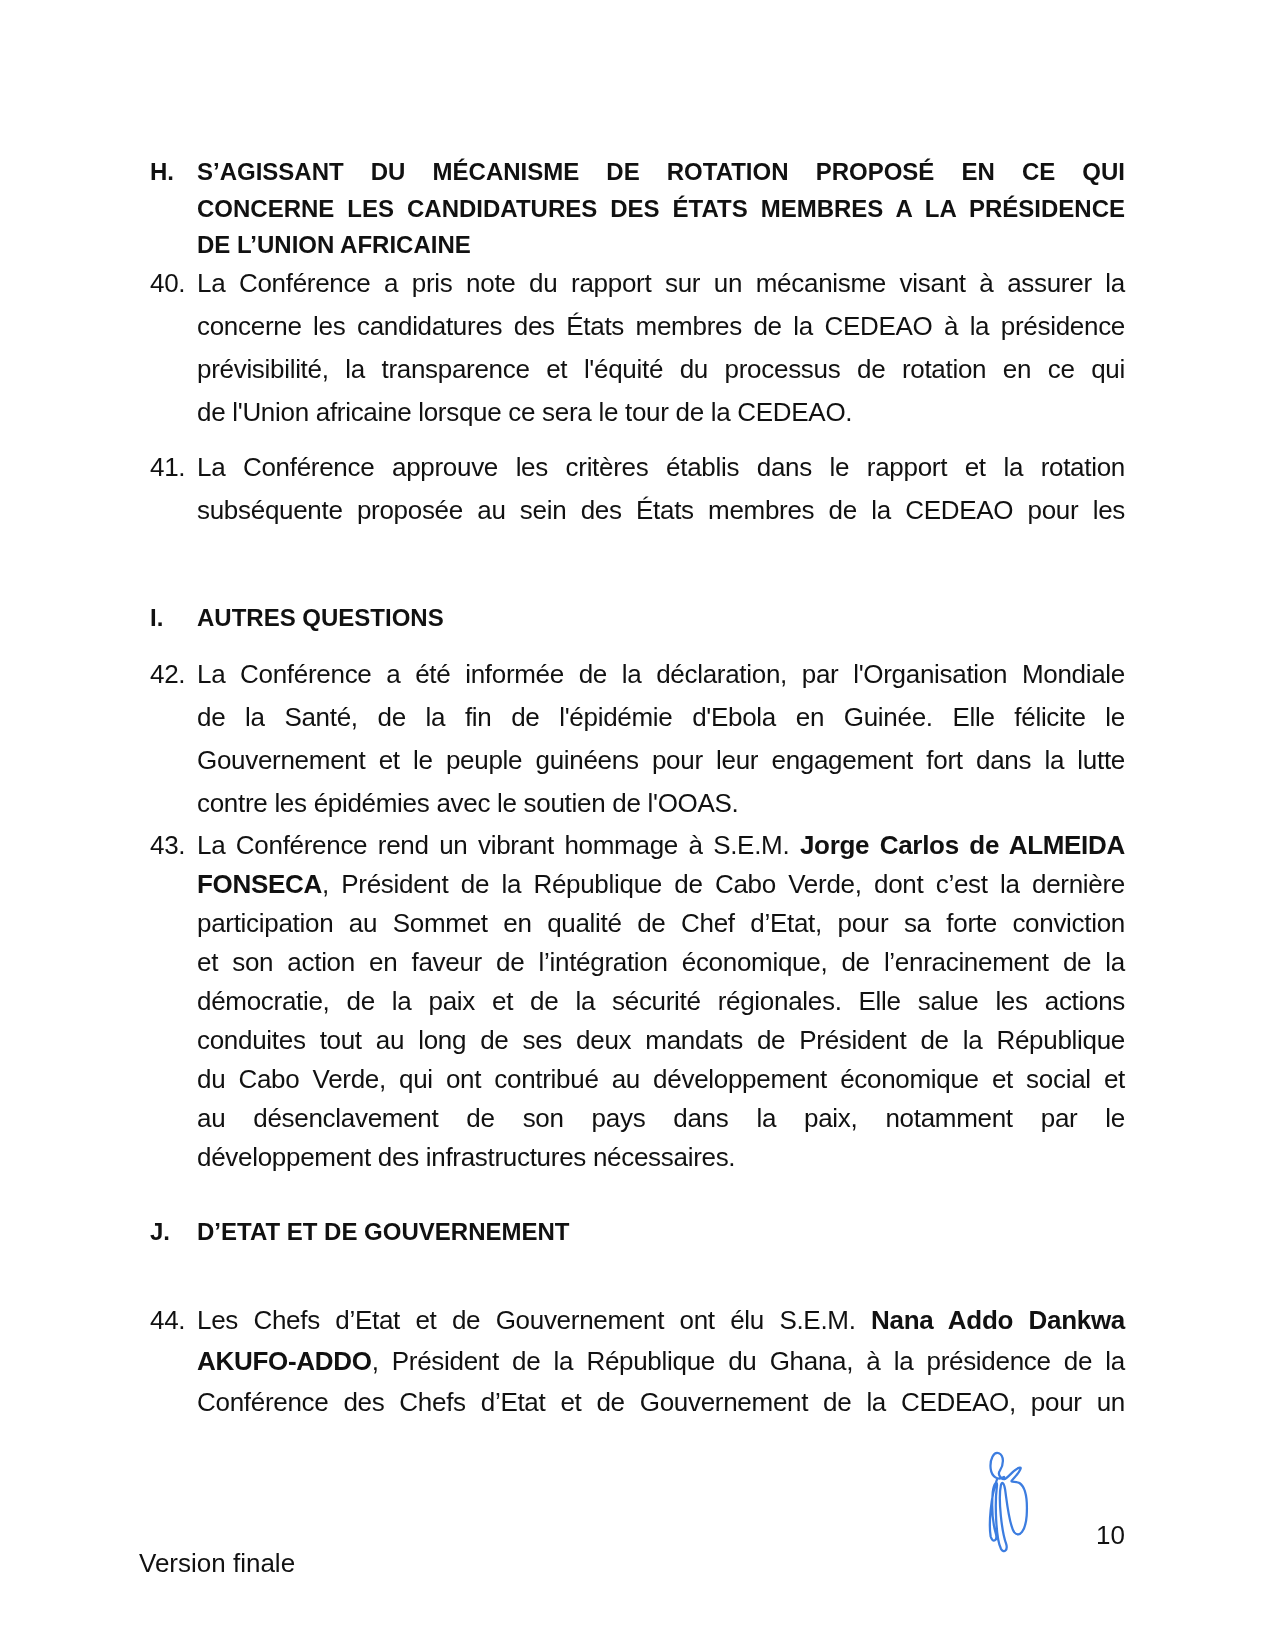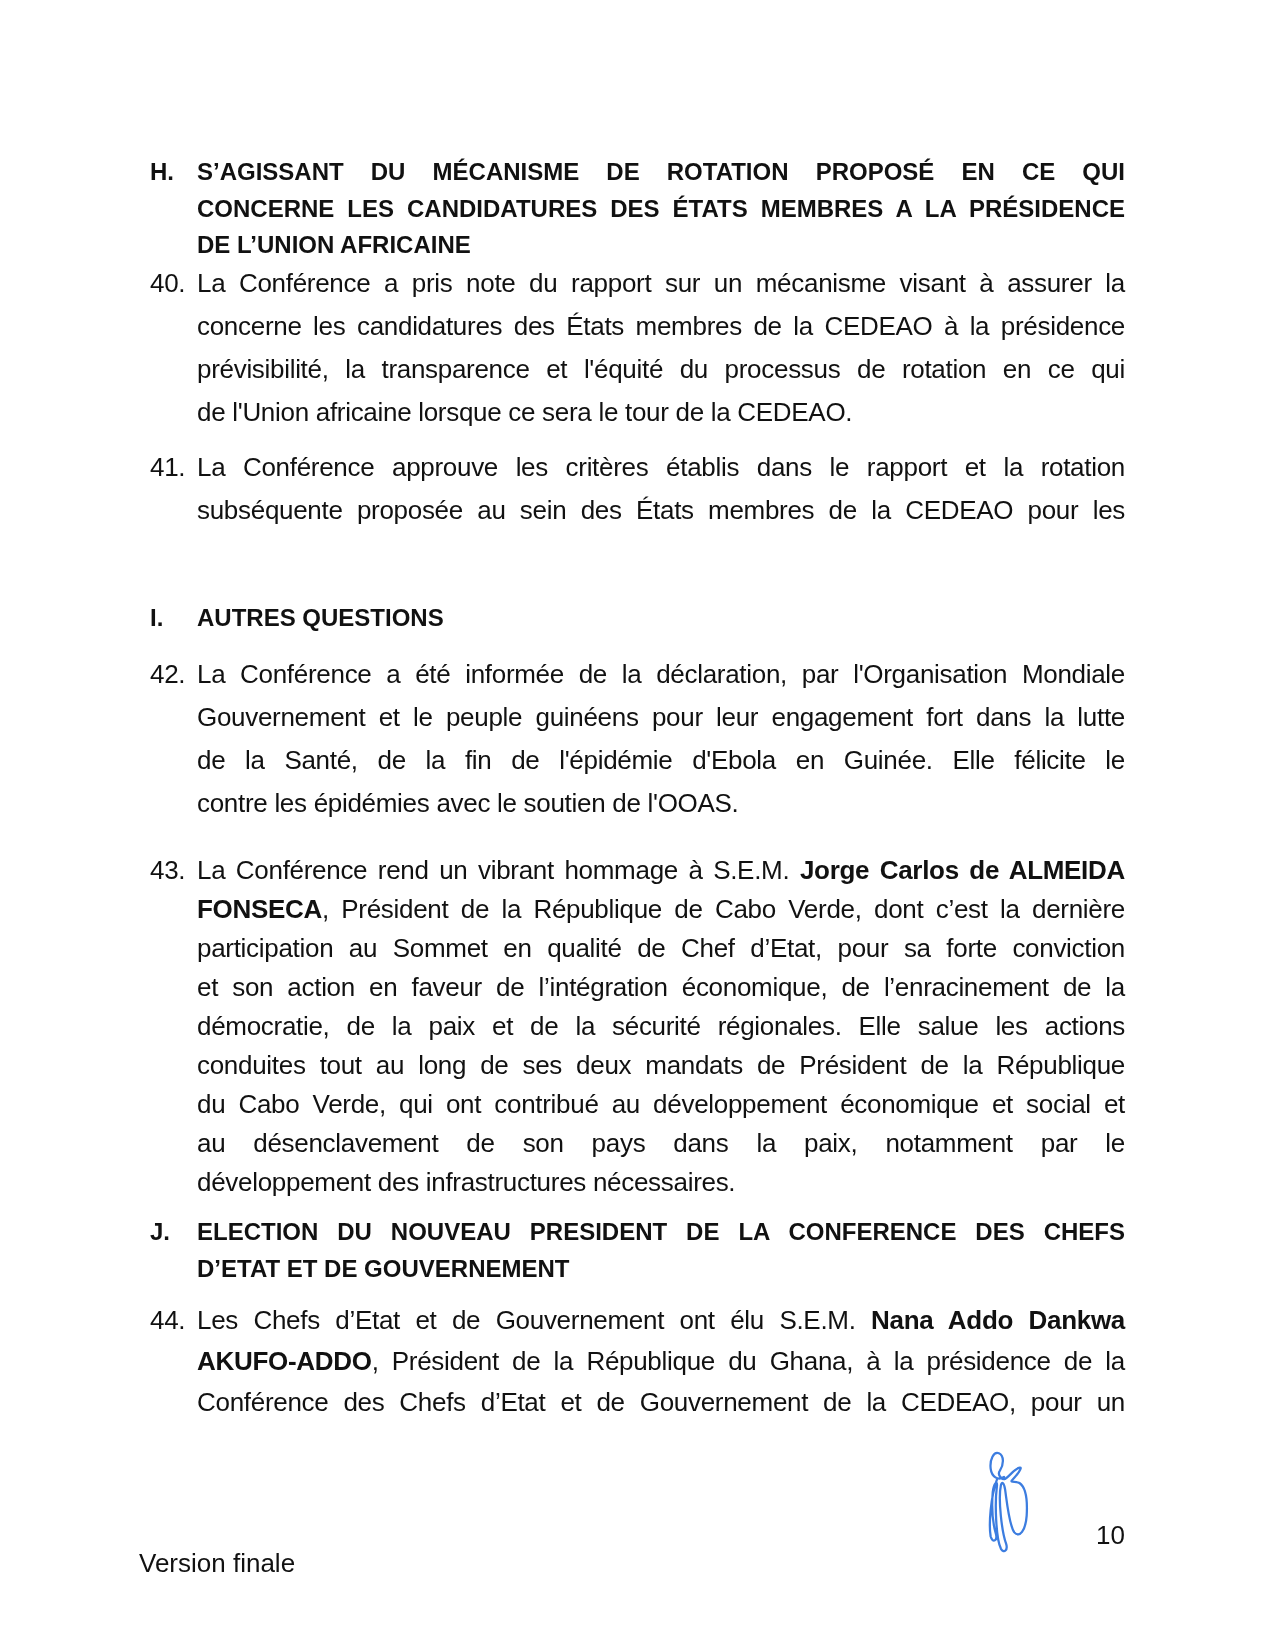--- a/index.html
+++ b/index.html
@@ -65,43 +65,42 @@
       <div class="block heading" style="top: 600px;">
         <span class="num">I.</span>
         <div class="ptext">
           <div class="line lastline">AUTRES QUESTIONS</div>
         </div>
       </div>
       <div class="block para" style="top: 653px;">
         <span class="num">42.</span>
         <div class="ptext">
           <div class="line">La Conférence a été informée de la déclaration, par l'Organisation Mondiale</div>
+          <div class="line">de la Santé, de la fin de l'épidémie d'Ebola en Guinée. Elle félicite le</div>
           <div class="line">Gouvernement et le peuple guinéens pour leur engagement fort dans la lutte</div>
-          <div class="line">de la Santé, de la fin de l'épidémie d'Ebola en Guinée. Elle félicite le</div>
           <div class="line lastline">contre les épidémies avec le soutien de l'OOAS.</div>
         </div>
       </div>
-      <div class="block para" style="top: 851px; line-height: 39px;">
+      <div class="block para" style="top: 826px; line-height: 39px;">
         <span class="num">43.</span>
         <div class="ptext">
           <div class="line"><span>La Conférence rend un vibrant hommage à S.E.M. </span><span class="bold">Jorge Carlos de ALMEIDA</span></div>
           <div class="line"><span class="bold">FONSECA</span><span>, Président de la République de Cabo Verde, dont c’est la dernière</span></div>
           <div class="line">participation au Sommet en qualité de Chef d’Etat, pour sa forte conviction</div>
           <div class="line">et son action en faveur de l’intégration économique, de l’enracinement de la</div>
           <div class="line">démocratie, de la paix et de la sécurité régionales. Elle salue les actions</div>
           <div class="line">conduites tout au long de ses deux mandats de Président de la République</div>
           <div class="line">du Cabo Verde, qui ont contribué au développement économique et social et</div>
           <div class="line">au désenclavement de son pays dans la paix, notamment par le</div>
           <div class="line lastline">développement des infrastructures nécessaires.</div>
         </div>
       </div>
       <div class="block heading" style="top: 1214px;">
         <span class="num">J.</span>
         <div class="ptext">
-          <div class="line">ELECTION DU NOUVEAU PRESIDENT DE LA CONFERENCE DES CHEFS</div>
           <div class="line lastline">D’ETAT ET DE GOUVERNEMENT</div>
         </div>
       </div>
       <div class="block para" style="top: 1300px; line-height: 41px;">
         <span class="num">44.</span>
         <div class="ptext">
           <div class="line"><span>Les Chefs d’Etat et de Gouvernement ont élu S.E.M. </span><span class="bold">Nana Addo Dankwa</span></div>
           <div class="line"><span class="bold">AKUFO-ADDO</span><span>, Président de la République du Ghana, à la présidence de la</span></div>
           <div class="line">Conférence des Chefs d’Etat et de Gouvernement de la CEDEAO, pour un</div>
         </div>

